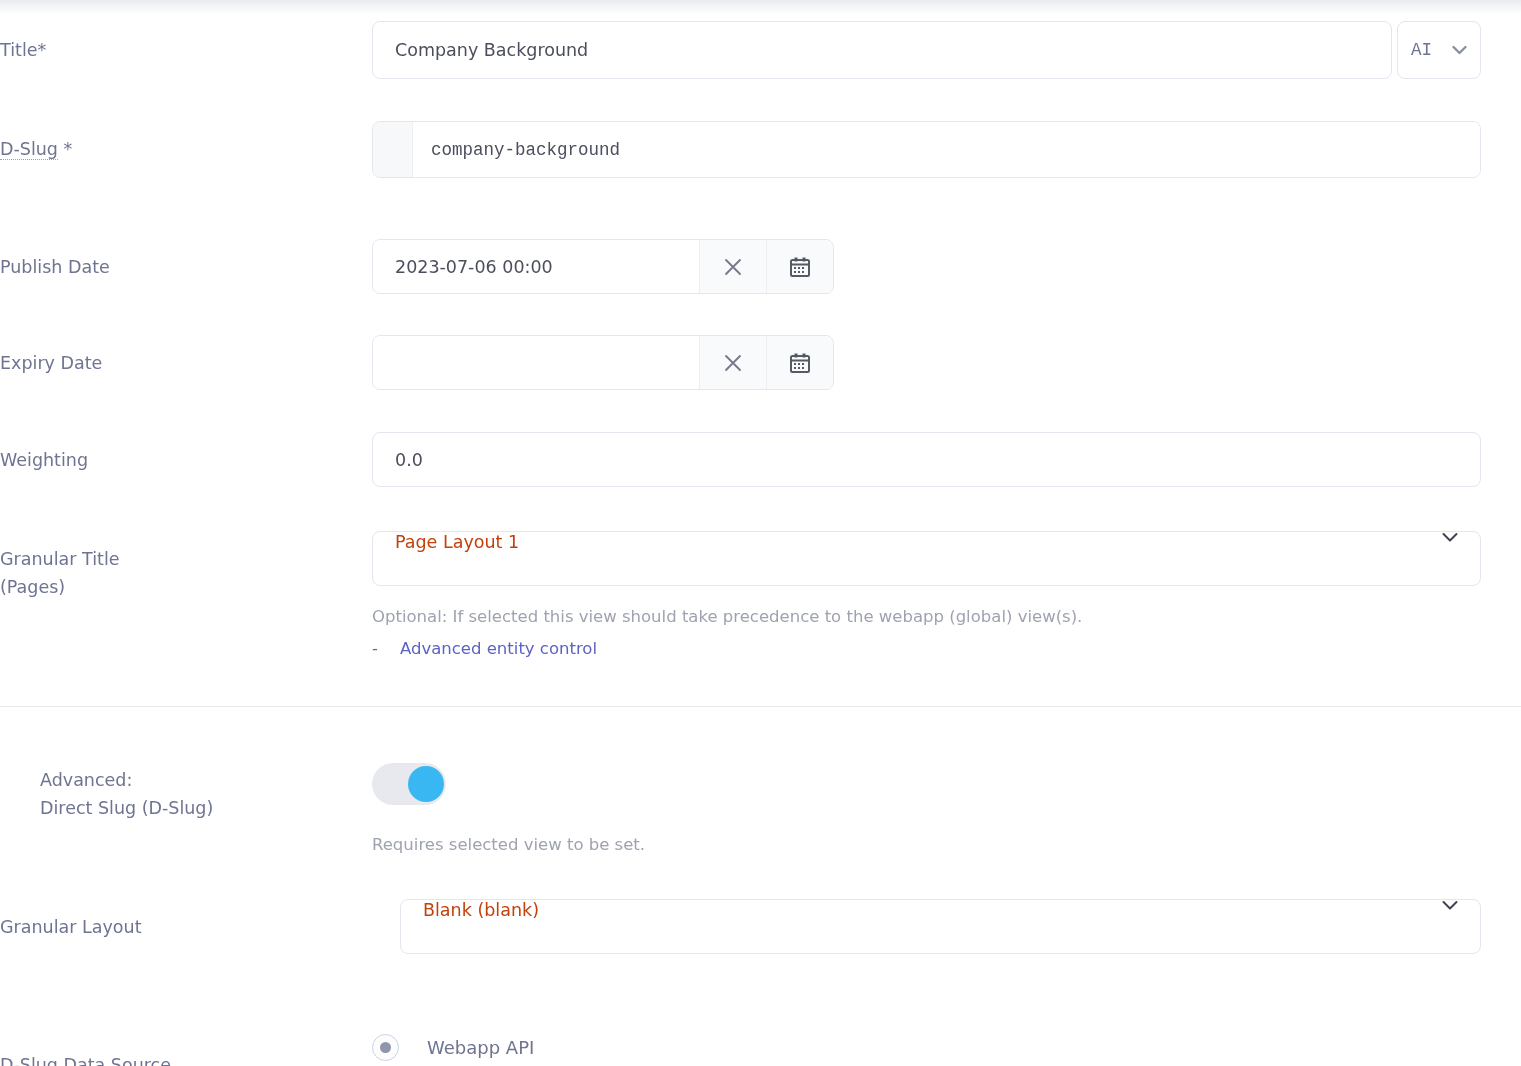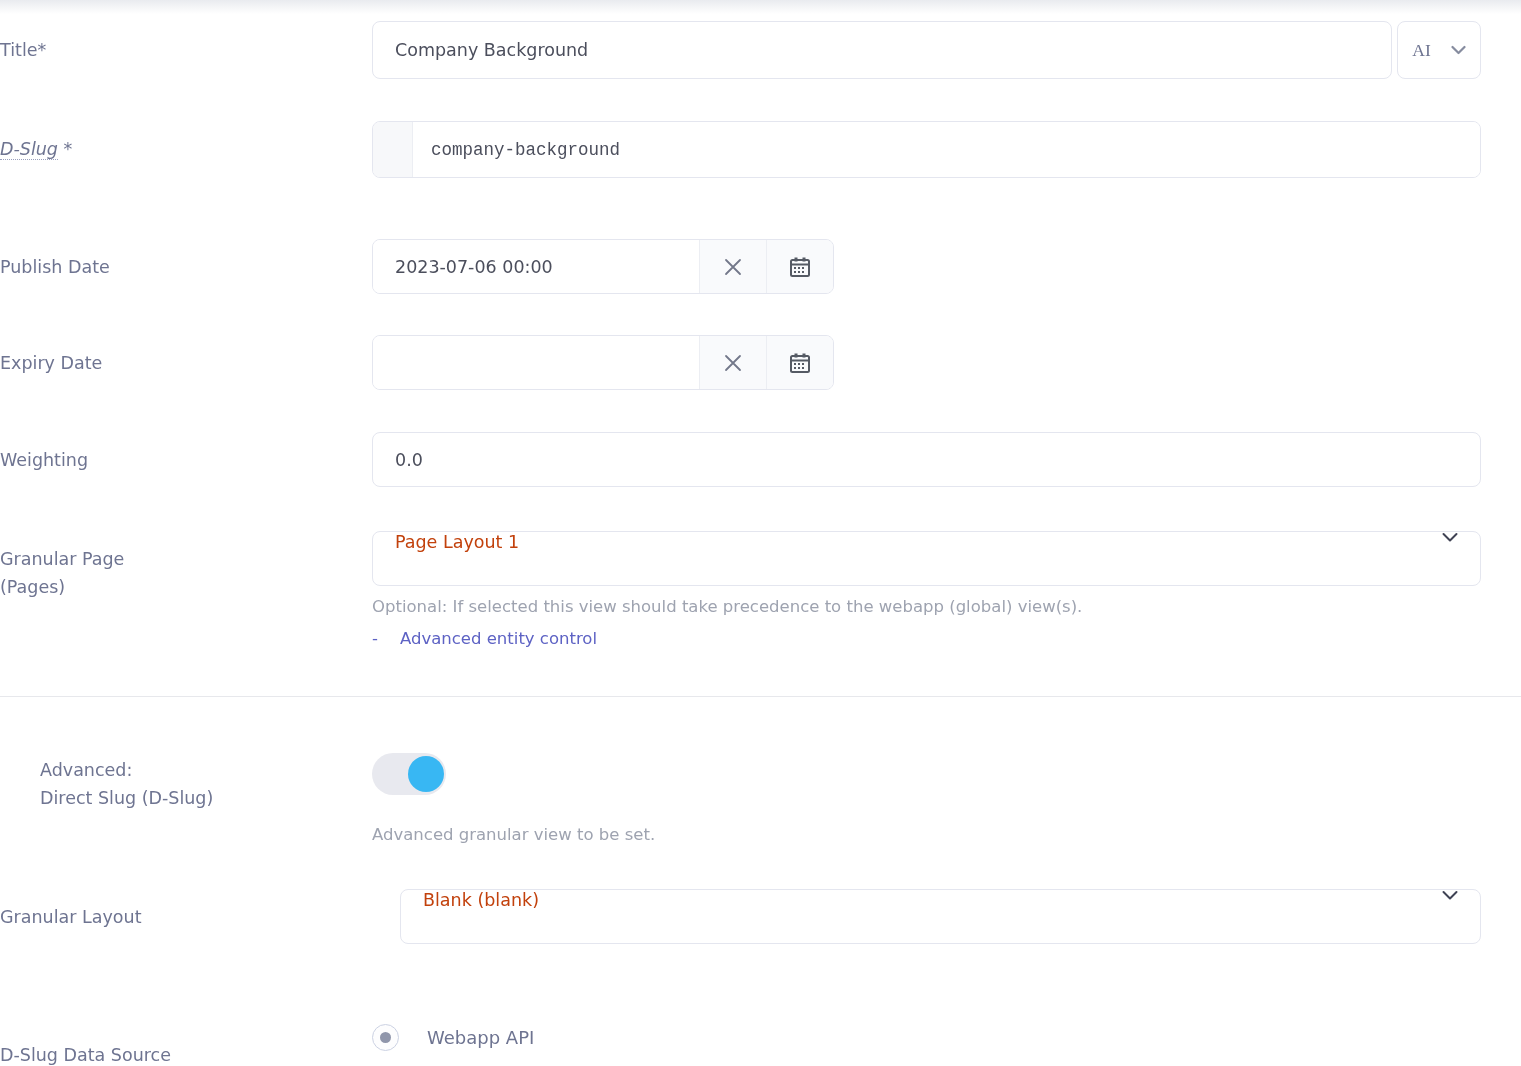--- a/index.html
+++ b/index.html
@@ -40,47 +40,47 @@
   .title-input { height: 58px; }
 
   
   .title-controls { display: flex; }
   .title-controls .text-input { flex: 1; }
   .ai-btn {
     flex: 0 0 84px; margin-left: 5px; height: 58px;
     border: 1px solid #e4e6ef; border-radius: 8px; background: #fff;
     display: flex; align-items: center; justify-content: center; gap: 20px;
     color: #6e7491; font-size: 17.5px; cursor: pointer;
-    font-family: Liberation Serif, serif;
+    font-family: Liberation Mono, monospace;
   }
   .chev { display: inline-block; }
 
   
-  .dslug-label-abbr { border-bottom: 1.5px dotted #9aa0bd; font-style: italic; }
+  .dslug-label-abbr { border-bottom: 1.5px dotted #9aa0bd; }
   .input-group { display: flex; width: 100%; border: 1px solid #e4e6ef; border-radius: 8px; overflow: hidden; background: #fff; }
   .input-group .text-input { border: none; border-radius: 0; flex: 1; font-family: Liberation Mono, monospace; }
   .prefix-addon {
     flex: 0 0 40px; background: #f7f8fa; border-right: 1px solid #eceef3;
   }
   .dslug-group .text-input { padding-left: 18px; }
 
   
   .date-group { width: 462px; display: flex; border: 1px solid #e4e6ef; border-radius: 8px; overflow: hidden; background: #fff; }
   .date-group .text-input { border: none; border-radius: 0; flex: 1; height: 53px; }
   .addon-btn {
     flex: 0 0 67px; height: 53px; background: #f9fafc;
     border: none; border-left: 1px solid #eceef3;
     display: flex; align-items: center; justify-content: center;
     cursor: pointer; color: #73788a;
   }
 
   
   .select-box { display: flex; justify-content: space-between; cursor: pointer; color: #c2410c; }
 
-  .help-text { color: #9ea3b0; font-size: 16.5px; margin-top: 11px; }
+  .help-text { color: #9ea3b0; font-size: 16.5px; margin-top: 21px; }
   .link-row { margin-top: 13px; display: flex; align-items: center; gap: 22px; color: #5d62c4; font-size: 16.5px; }
   .link-row a { color: #5d62c4; text-decoration: none; }
 
   .divider { border: none; border-top: 1px solid #e7e8ec; margin: 48px 0 0 0; }
 
   
   .toggle-row { margin-top: 56px; }
   .toggle {
     width: 74px; height: 42px; border-radius: 21px; background: #e8e9ef;
     position: relative; cursor: pointer; display: inline-block;
@@ -220,21 +220,21 @@
 
   <div class="row mb-weighting">
     <div class="label-col pt-center-55">Weighting</div>
     <div class="control-col">
       <input class="text-input" type="text" value="0.0" style="">
     </div>
   </div>
 
   <div class="row">
     <div class="label-col pt-center-55">
-      <div>Granular Page</div>
+      <div>Granular Title</div>
       <div>(Pages)</div>
     </div>
     <div class="control-col">
       <div class="select-box">
         <span>Page Layout 1</span>
         <span>
           <svg width="16" height="11" viewBox="0 0 16 11">
               <polyline points="1.5,2 8,8.5 14.5,2" fill="none" stroke="#3f4254" stroke-width="2" stroke-linecap="round" stroke-linejoin="round"></polyline>
             </svg>
         </span>
@@ -251,21 +251,21 @@
 
   <div class="row toggle-row">
     <div class="label-col" style="padding-top:3px;padding-left:40px;">
       <div>Advanced:</div>
       <div>Direct Slug (D-Slug)</div>
     </div>
     <div class="control-col">
       <div class="toggle">
         <div class="toggle-knob"></div>
       </div>
-      <div class="help-text toggle-help">Advanced granular view to be set.</div>
+      <div class="help-text toggle-help">Requires selected view to be set.</div>
     </div>
   </div>
 
   <div class="row" style="margin-top:45px;gap:28px;">
     <div class="label-col pt-center-55">Granular Layout</div>
     <div class="control-col">
       <div class="select-box">
         <span>Blank (blank)</span>
         <span>
           <svg width="16" height="11" viewBox="0 0 16 11">

